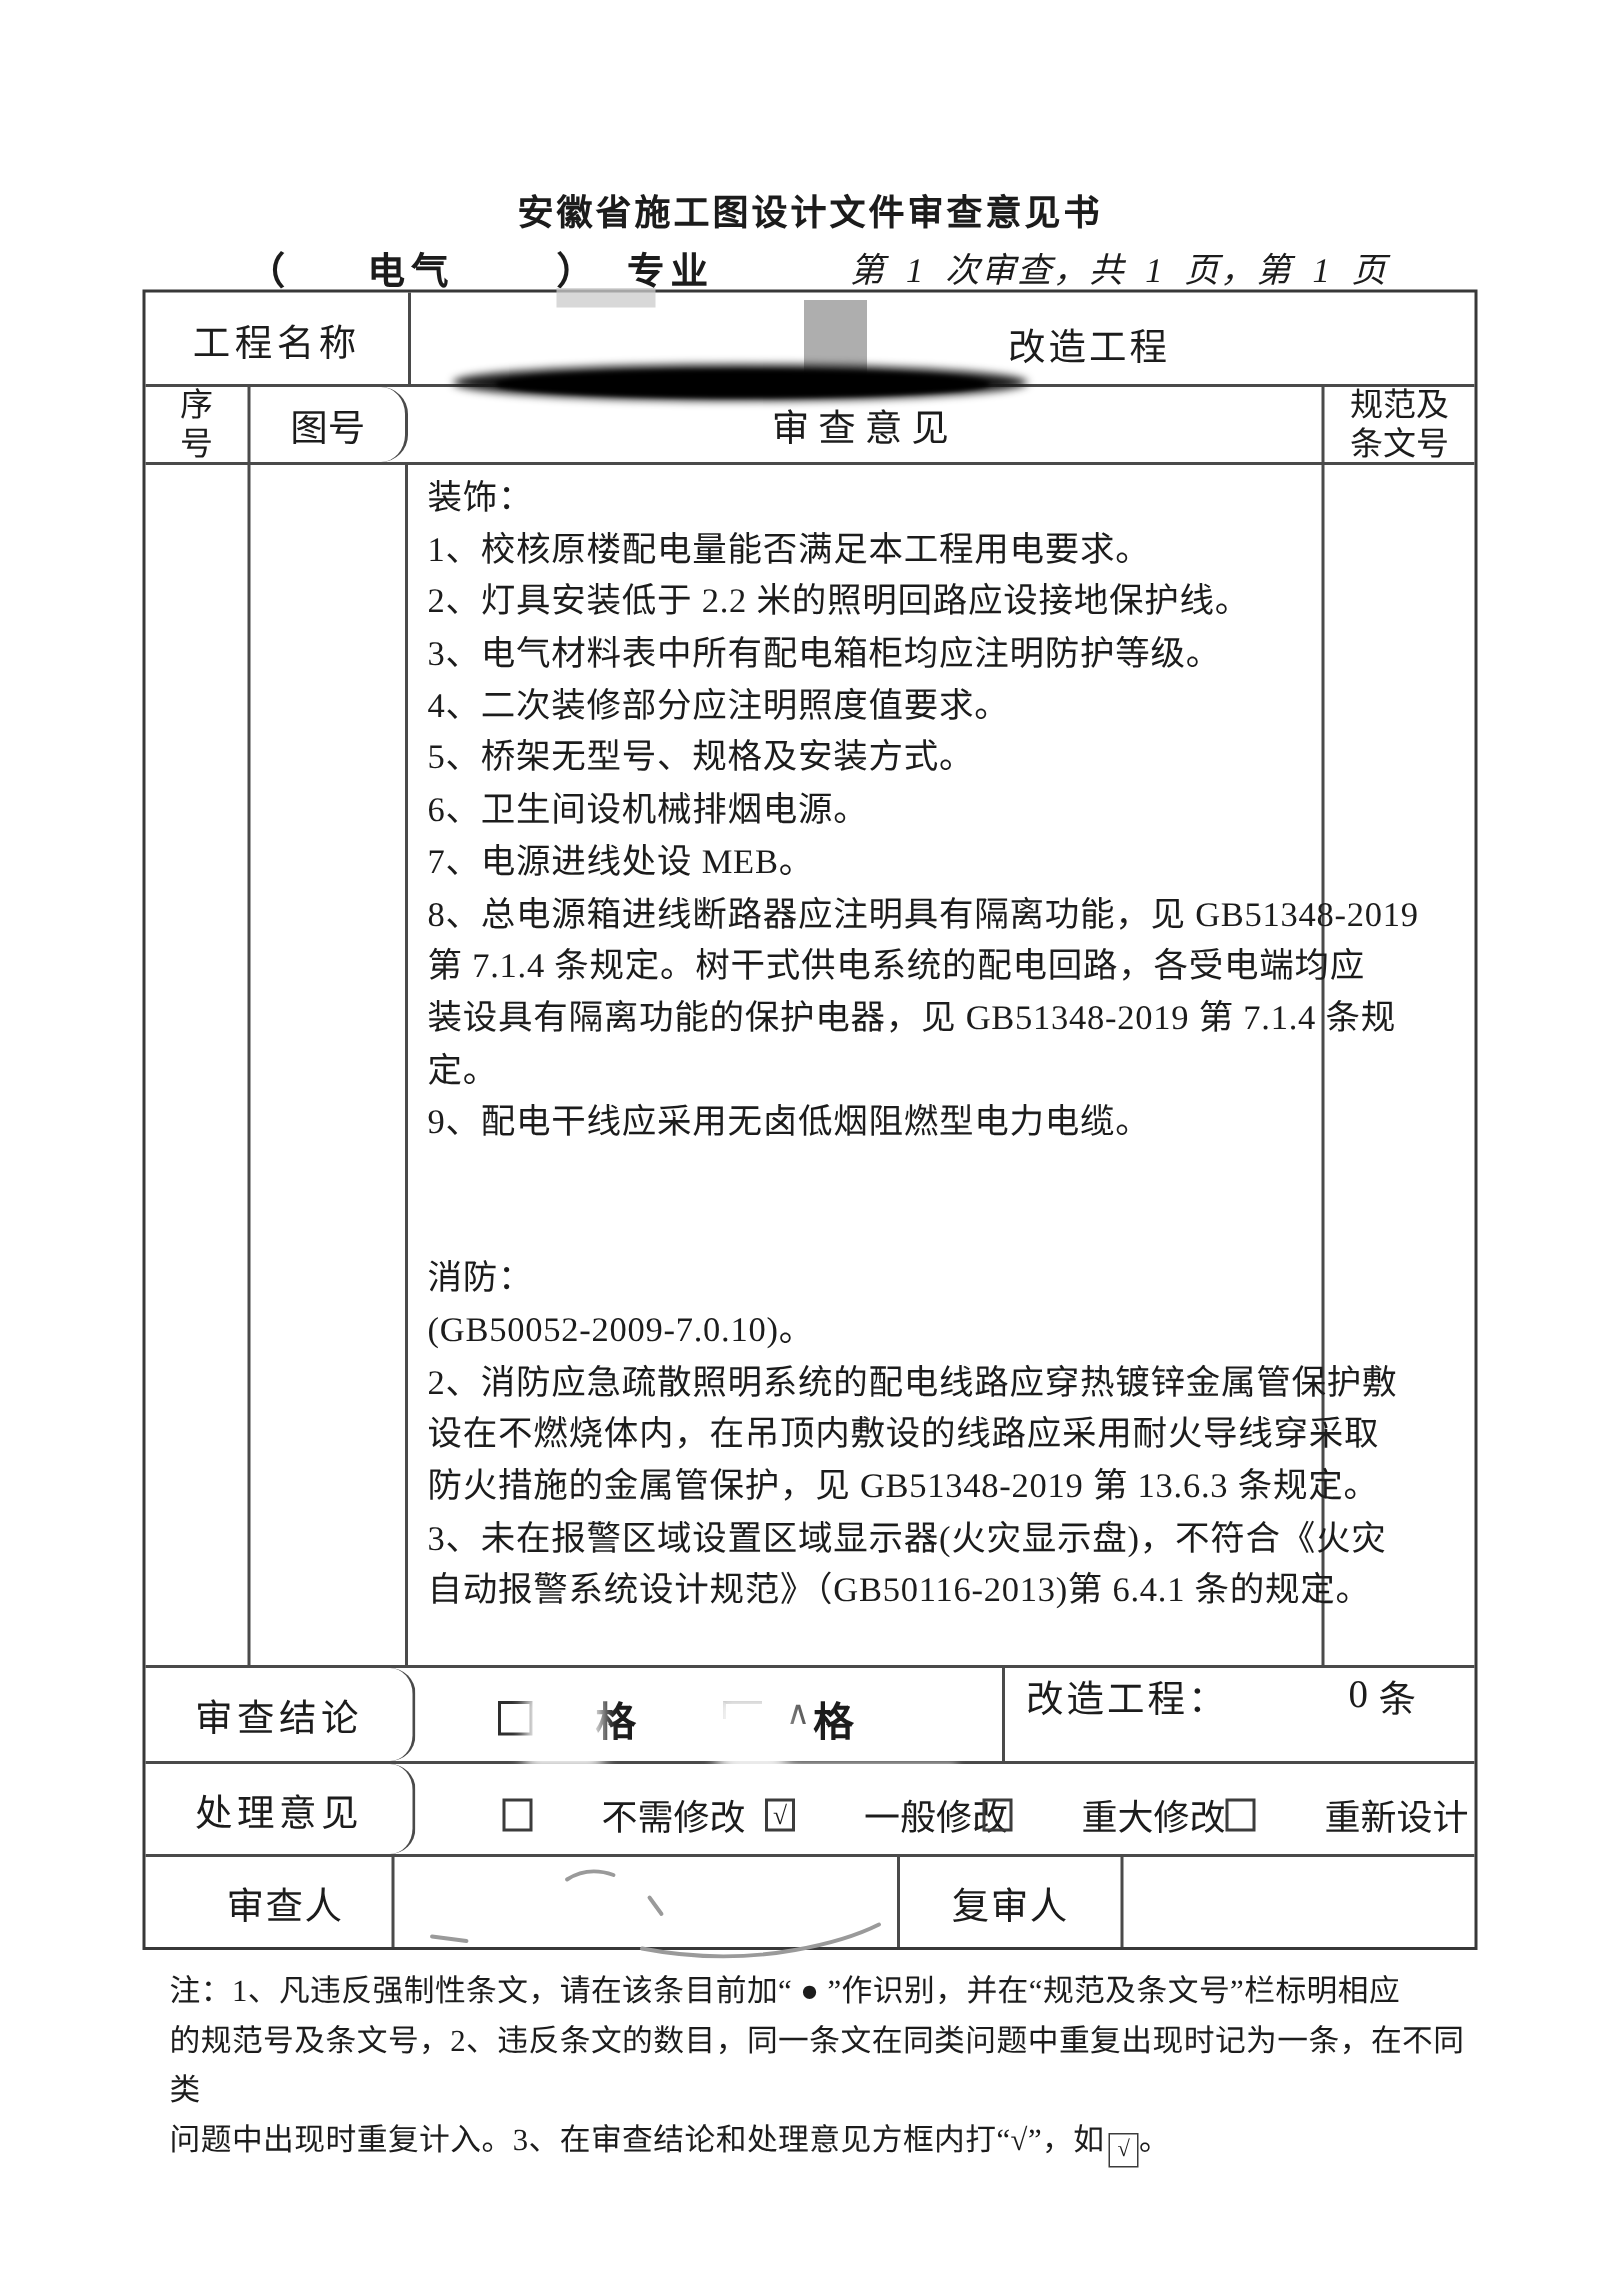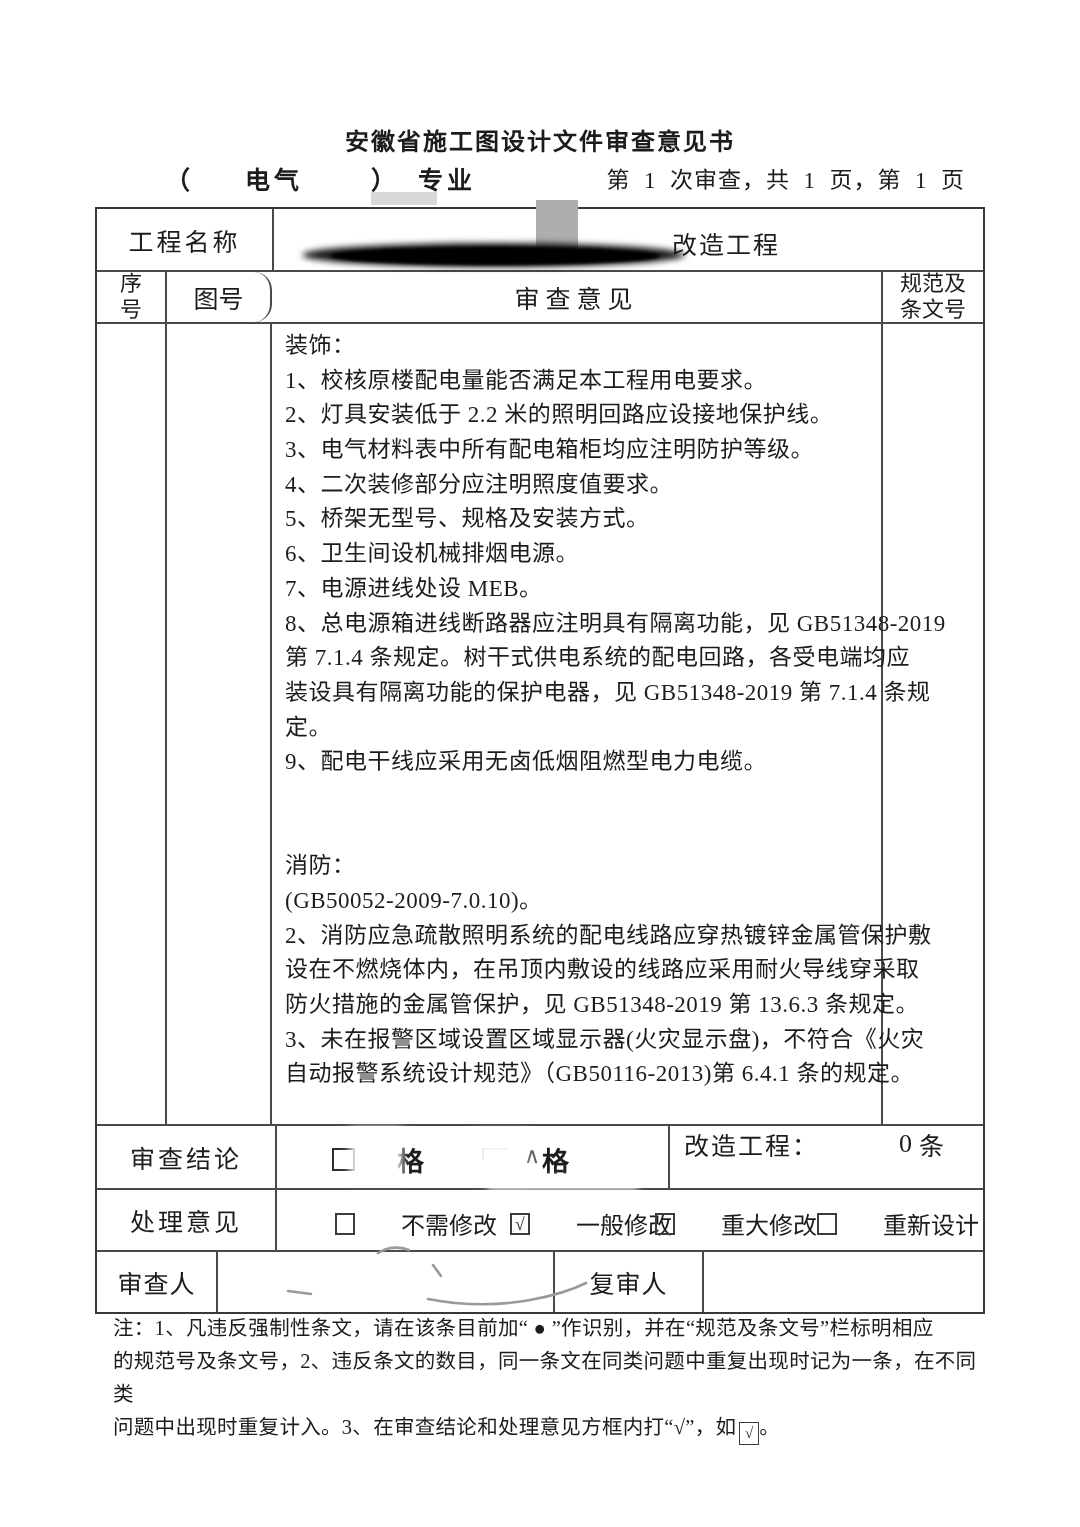--- a/index.html
+++ b/index.html
@@ -17,24 +17,24 @@
   .subtitle-row{
     position:absolute;left:95px;top:160px;width:890px;height:36px;
     display:flex;align-items:center;justify-content:space-between;
     font-size:25px;
   }
   .subtitle-left{display:flex;align-items:center;font-weight:bold;}
   .sp-paren-open{margin-left:70px;}
   .sp-discipline{margin-left:55px;letter-spacing:4px;}
   .sp-paren-close{margin-left:68px;}
   .sp-major{margin-left:22px;letter-spacing:4px;}
-  .subtitle-right{font-size:23px;white-space:pre;letter-spacing:1px;margin-right:20px;}
+  .subtitle-right{font-size:23px;white-space:pre;letter-spacing:1px;margin-right:60px;font-style:italic;}
   
   .tbl{
-    position:absolute;left:95px;top:207px;width:890px;height:1107px;
+    position:absolute;left:95px;top:193px;width:890px;height:1107px;
     border:2px solid #383838;box-sizing:border-box;
     display:flex;flex-direction:column;
   }
   .row{display:flex;box-sizing:border-box;border-bottom:2px solid #4a4a4a;}
   .row:last-child{border-bottom:none;}
   .cell{box-sizing:border-box;border-right:2px solid #4a4a4a;position:relative;}
   .cell:last-child{border-right:none;}
   .c-center{display:flex;align-items:center;justify-content:center;text-align:center;}
   
   .r-project{height:63px;}
@@ -43,25 +43,25 @@
   .r-conclusion{height:64px;}
   .r-handling{height:62px;}
   .r-sign{height:60px;flex:1;}
   
   .w-projlabel{width:177px;}
   .w-projvalue{flex:1;}
   .w-seq{width:70px;}
   .w-draw{width:105px;}
   .w-opinion{width:611px;}
   .w-code{flex:1;}
-  .w-conclabel{width:180px;}
+  .w-conclabel{width:180px;border-radius:17px;}
   .w-concopts{width:393px;}
   .w-concviol{flex:1;}
   .w-handopts{flex:1;}
-  .w-signlabel{width:121px;}
+  .w-signlabel{width:144px;margin-left:22px;}
   .w-signcell{width:337px;}
   .w-relabel{width:149px;}
   .w-reempty{flex:1;}
   .lbl{font-size:25px;letter-spacing:3px;}
   .two-line{font-size:22px;line-height:26px;}
   .colhead-opinion{font-size:25px;letter-spacing:6px;}
   
   .opinion-lines{padding:5px 10px 0 13px;}
   .op-line{
     font-size:23px;line-height:34.7px;height:34.7px;

